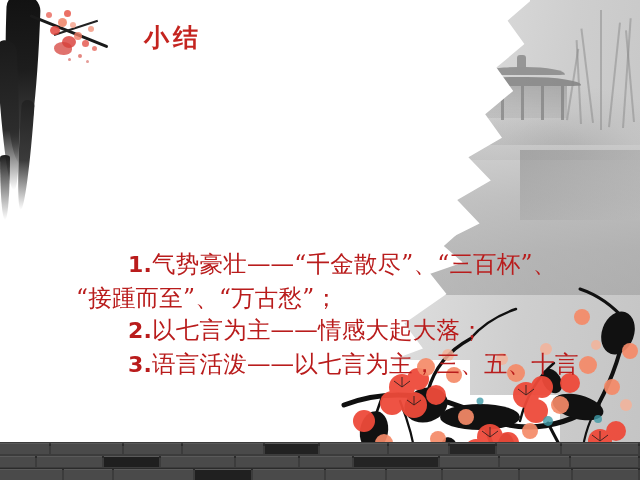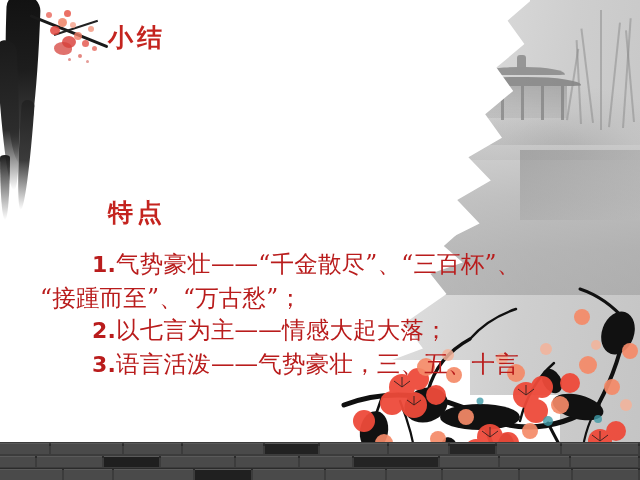--- a/index.html
+++ b/index.html
@@ -266,20 +266,21 @@
     margin-right: 2px;
     margin-top: 1px;
     background: #4a4a4a;
     border-top: 1px solid #5a5a5a;
   }
 
   
   .txt-layer {
     position: absolute;
     inset: 0;
+    margin-left: 36px;
   }
 
   .heading-red {
     position: absolute;
     color: #c4241f;
     font-family: "DejaVu Serif", serif;
     font-weight: bold;
     letter-spacing: 4px;
     white-space: nowrap;
   }
@@ -509,35 +510,34 @@
       <div class="brick" style="width:52px"></div>
         <div class="brick" style="width:68px"></div>
     </div>
   </div>
 
   <div class="txt-layer">
 
     <div id="h-xiaojie" class="heading-red">小结</div>
 
 
-    <div id="h-tedian" class="heading-red">特点</div>
 
     <div class="feature-block">
 
       <div class="feature-line feat-indent">
         <span class="feat-num">1.</span><span>气势豪壮——“千金散尽”、“三百杯”、</span>
       </div>
 
       <div class="feature-line">“接踵而至”、“万古愁”；</div>
 
       <div class="feature-line feat-indent">
         <span class="feat-num">2.</span><span>以七言为主——情感大起大落；</span>
       </div>
 
       <div class="feature-line feat-indent">
-        <span class="feat-num">3.</span><span>语言活泼——气势豪壮，三、五、十言</span>
+        <span class="feat-num">3.</span><span>语言活泼——以七言为主，三、五、十言</span>
       </div>
 
 
     </div>
   </div>
 
 </div>
 
 </body></html>

